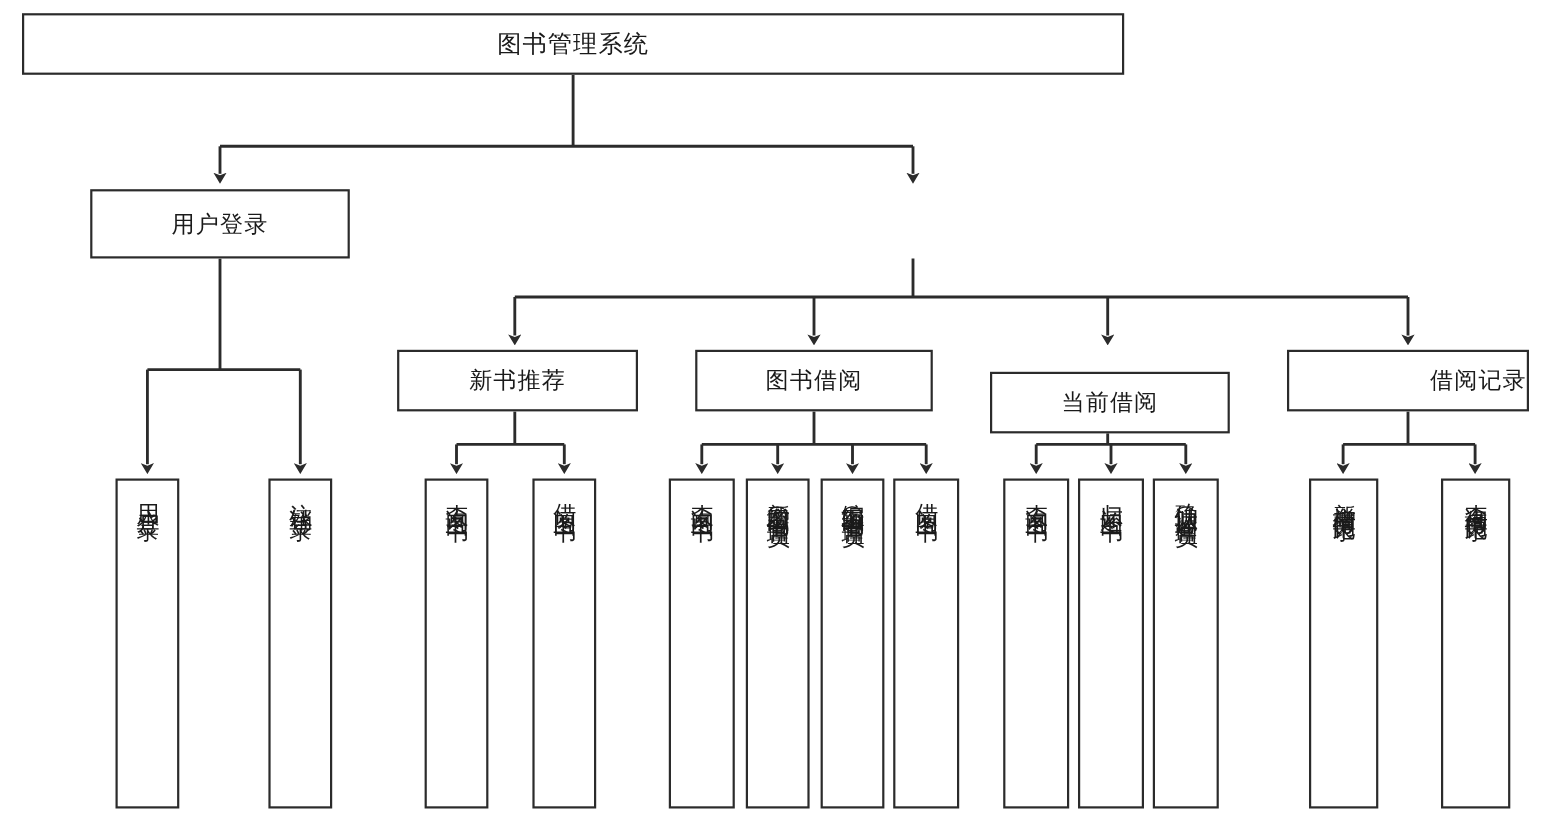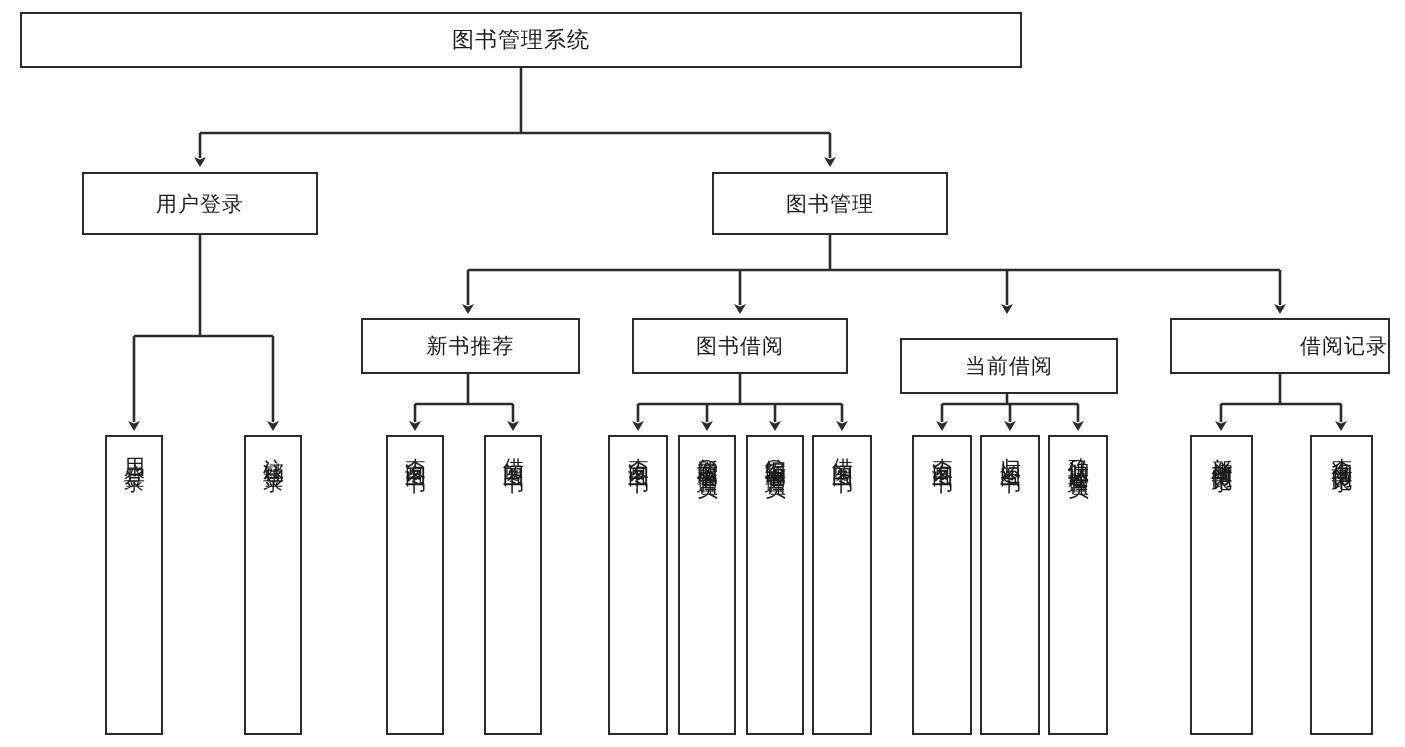--- a/index.html
+++ b/index.html
@@ -122,23 +122,20 @@
     </g>
   </svg>
 
   <div class="node node-root" style="left:20px; top:12px; width:1002px; height:56px;">
     <span class="node-h">图书管理系统</span>
   </div>
 
   <div class="node" style="left:82px; top:172px; width:236px; height:63px;">
     <span class="node-h">用户登录</span>
   </div>
-  <div class="node" style="left:712px; top:172px; width:236px; height:63px;">
-    <span class="node-h">图书管理</span>
-  </div>
 
   <div class="node" style="left:361px; top:318px; width:219px; height:56px;">
     <span class="node-h">新书推荐</span>
   </div>
   <div class="node" style="left:632px; top:318px; width:216px; height:56px;">
     <span class="node-h">图书借阅</span>
   </div>
   <div class="node" style="left:900px; top:338px; width:218px; height:56px;">
     <span class="node-h">当前借阅</span>
   </div>

